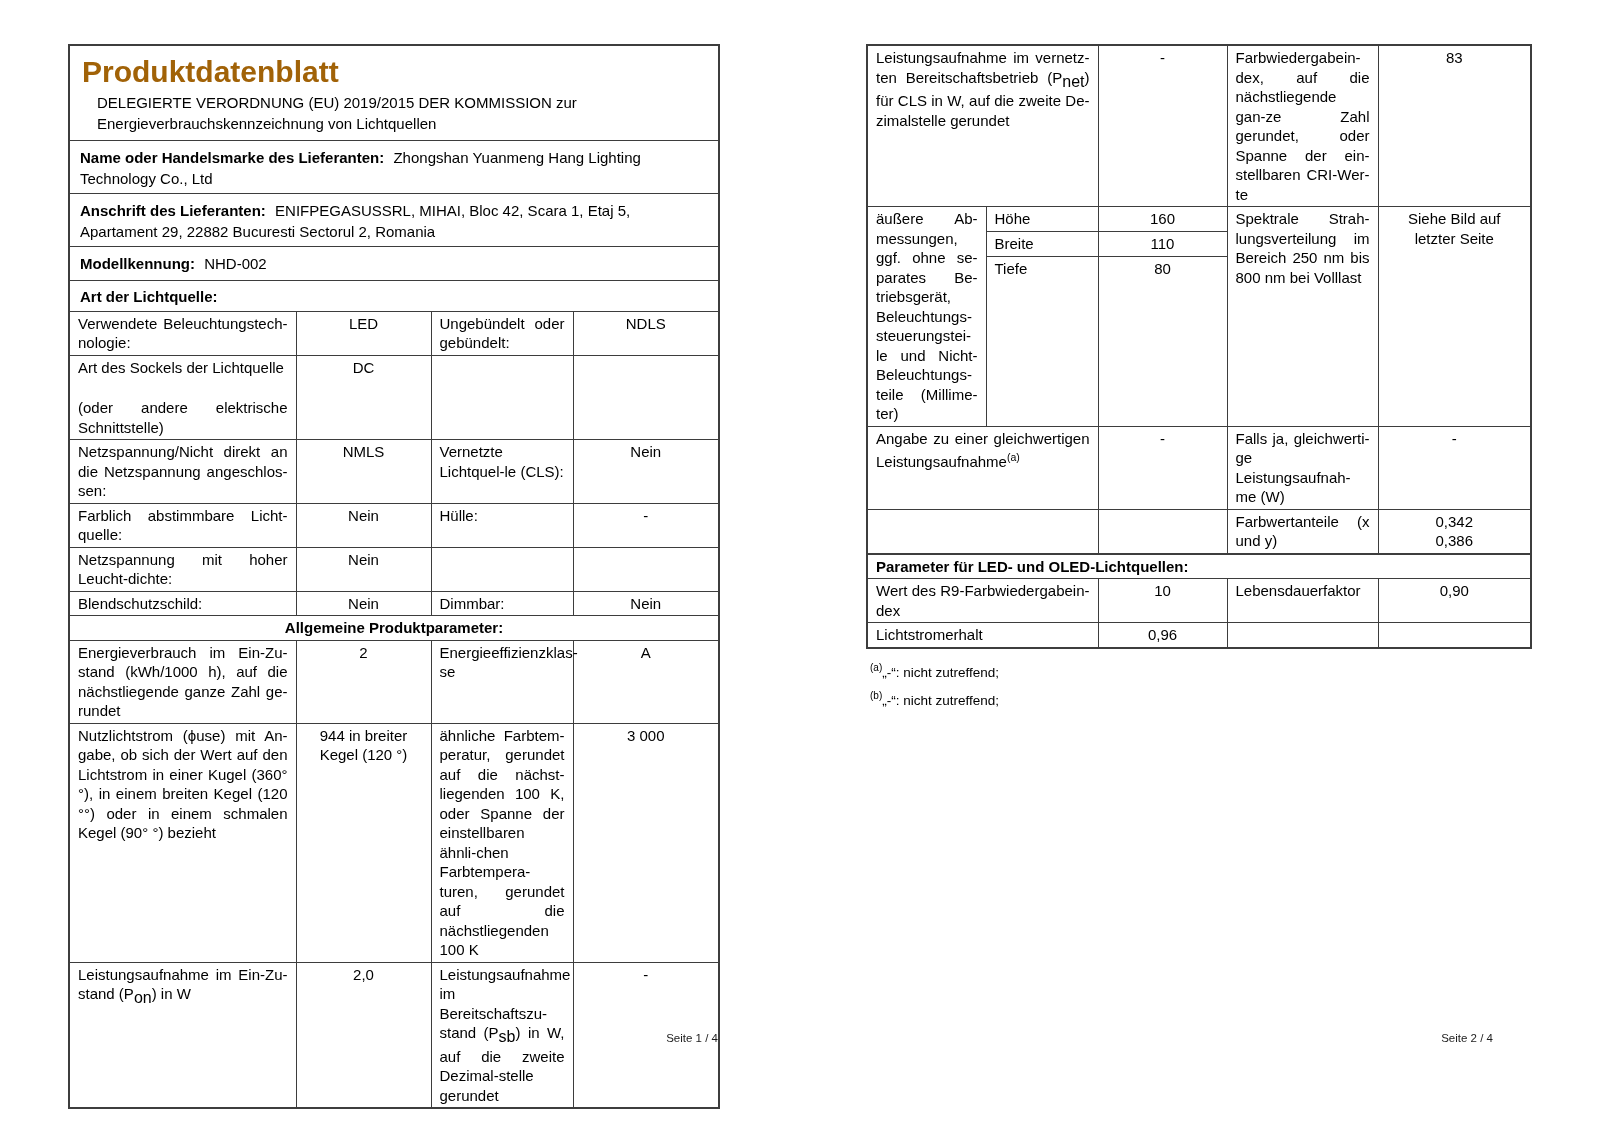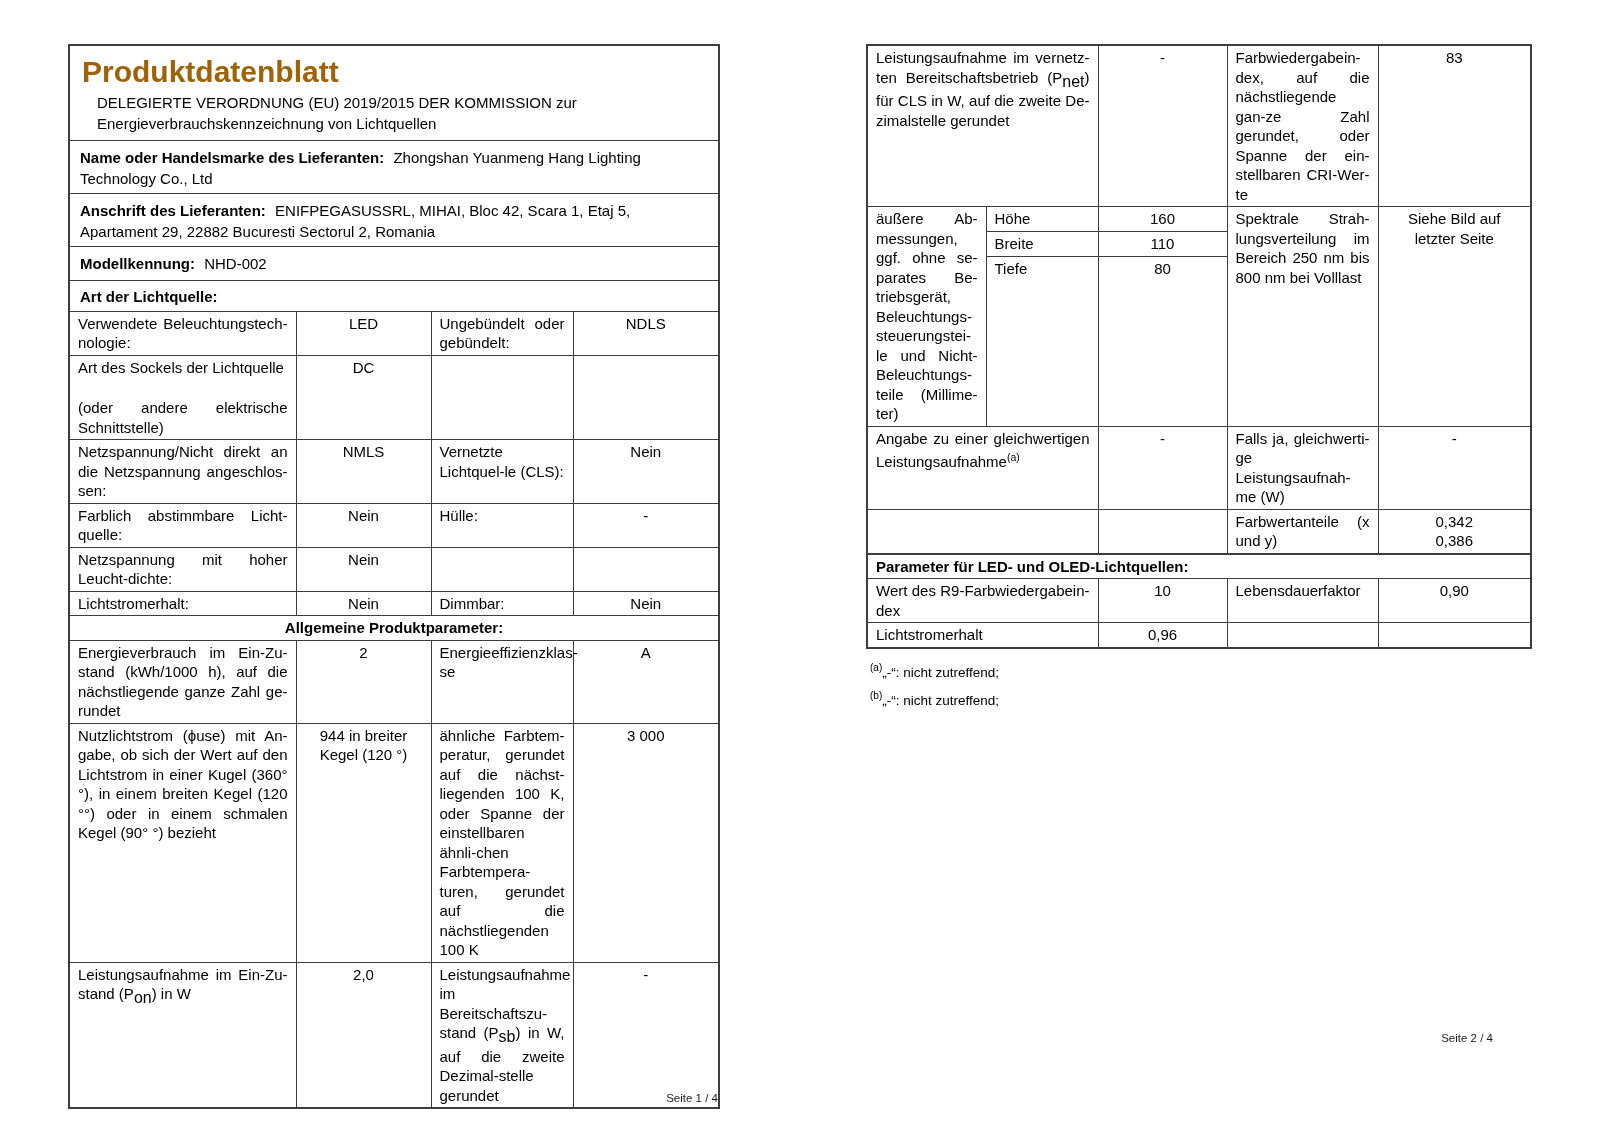--- a/index.html
+++ b/index.html
@@ -26,21 +26,21 @@
   .info-label { font-weight:bold; margin-right:5px; }
   .hdr-cell { padding:8px 10px 6px 10px; }
   .info-cell { padding:6px 10px 4px 10px; line-height:21px; }
   .para2 { margin-top:21px; }
   sub { font-size:16px; }
   sup { font-size:10.5px; }
   .thick-top td { border-top:2px solid #3d3d3d; }
   .footnotes { margin-top:7px; font-size:13.5px; line-height:24px; padding-left:4px; }
   .footnotes sup { font-size:10px; }
   .page-footer { position:absolute; font-size:11.5px; color:#1c1c1c; text-align:right; }
-  .footer1 { left:68px; top:1092px; width:650px; }
+  .footer1 { left:68px; top:1032px; width:650px; }
   .footer2 { left:829px; top:1032px; width:664px; }
 </style>
 </head>
 <body>
 
 <div class="page1-wrap">
   <table>
     <colgroup>
       <col style="width:227px">
         <col style="width:135px">
@@ -94,21 +94,21 @@
       <td class="j">Hülle:</td>
       <td class="c">-</td>
     </tr>
     <tr style="height:42px">
       <td class="j">Netzspannung mit hoher Leucht-dichte:</td>
       <td class="c">Nein</td>
       <td></td>
       <td></td>
     </tr>
     <tr style="height:23px">
-      <td class="j">Lichtstromerhalt:</td>
+      <td class="j">Blendschutzschild:</td>
       <td class="c">Nein</td>
       <td class="j">Dimmbar:</td>
       <td class="c">Nein</td>
     </tr>
     <tr style="height:22px">
       <td colspan="4" class="sec">Allgemeine Produktparameter:</td>
     </tr>
     <tr style="height:80px">
       <td class="j">Energieverbrauch im Ein-Zu-stand (kWh/1000 h), auf die nächstliegende ganze Zahl ge-rundet</td>
       <td class="c">2</td>

